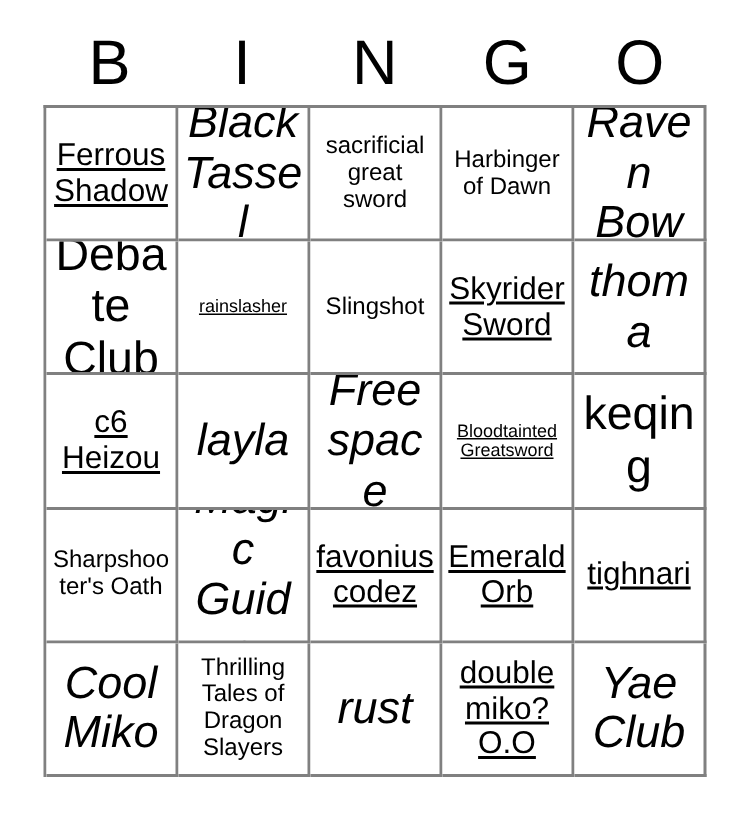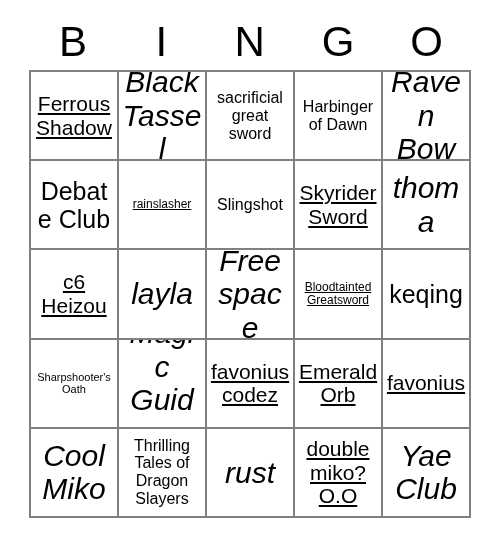--- a/index.html
+++ b/index.html
@@ -72,25 +72,25 @@
   }
   .cell-text {
     display: block;
     width: 100%;
     line-height: 1.12;
     word-wrap: break-word;
   }
 
   
   .sz-xl  { font-size: 30px; font-style: italic; }
-  .sz-lg  { font-size: 25px; }
+  .sz-lg  { font-size: 31px; }
   .sz-md  { font-size: 21px; text-decoration: underline; }
   .sz-sm  { font-size: 16px; }
   .sz-xs  { font-size: 12px; text-decoration: underline; }
-  .sz-xxs { font-size: 11px; }
+  .sz-xxs { font-size: 16px; }
 </style>
 </head>
 <body>
 
 <div class="card">
 
   <div class="header-row">
     <div class="header-cell">B</div>
     <div class="header-cell">I</div>
     <div class="header-cell">N</div>
@@ -153,21 +153,21 @@
     <div class="cell">
         <span class="cell-text sz-xl">Magic Guide</span>
       </div>
     <div class="cell">
         <span class="cell-text sz-md">favonius codez</span>
       </div>
     <div class="cell">
         <span class="cell-text sz-md">Emerald Orb</span>
       </div>
     <div class="cell">
-        <span class="cell-text sz-md">favonius</span>
+        <span class="cell-text sz-md">tighnari</span>
       </div>
 
     <div class="cell">
         <span class="cell-text sz-xl">Cool Miko</span>
       </div>
     <div class="cell">
         <span class="cell-text sz-sm">Thrilling Tales of Dragon Slayers</span>
       </div>
     <div class="cell">
         <span class="cell-text sz-xl">rust</span>

